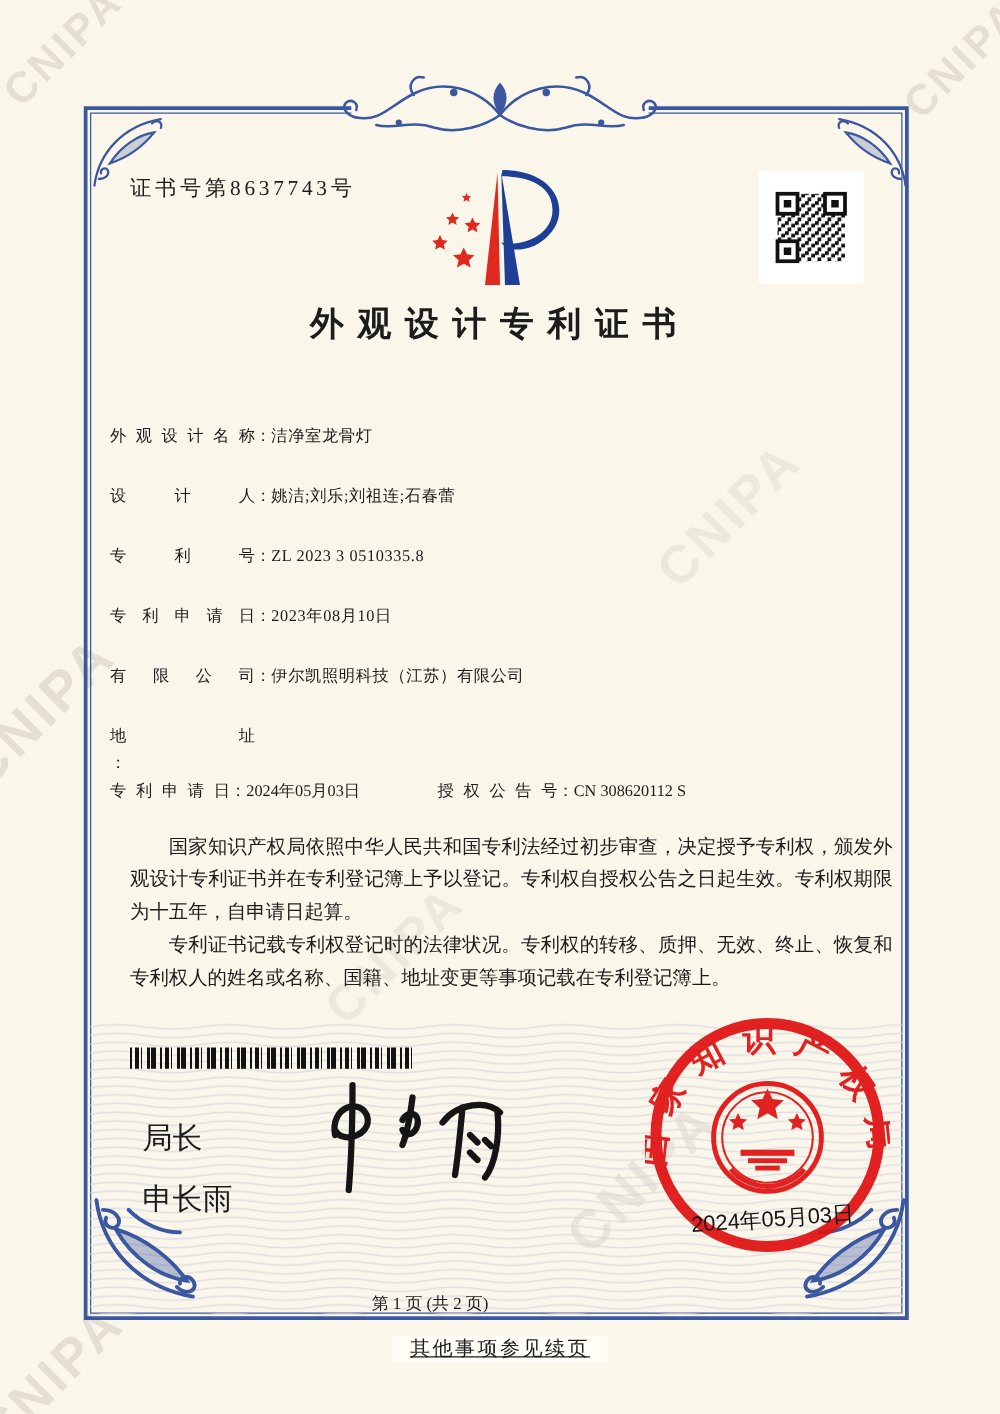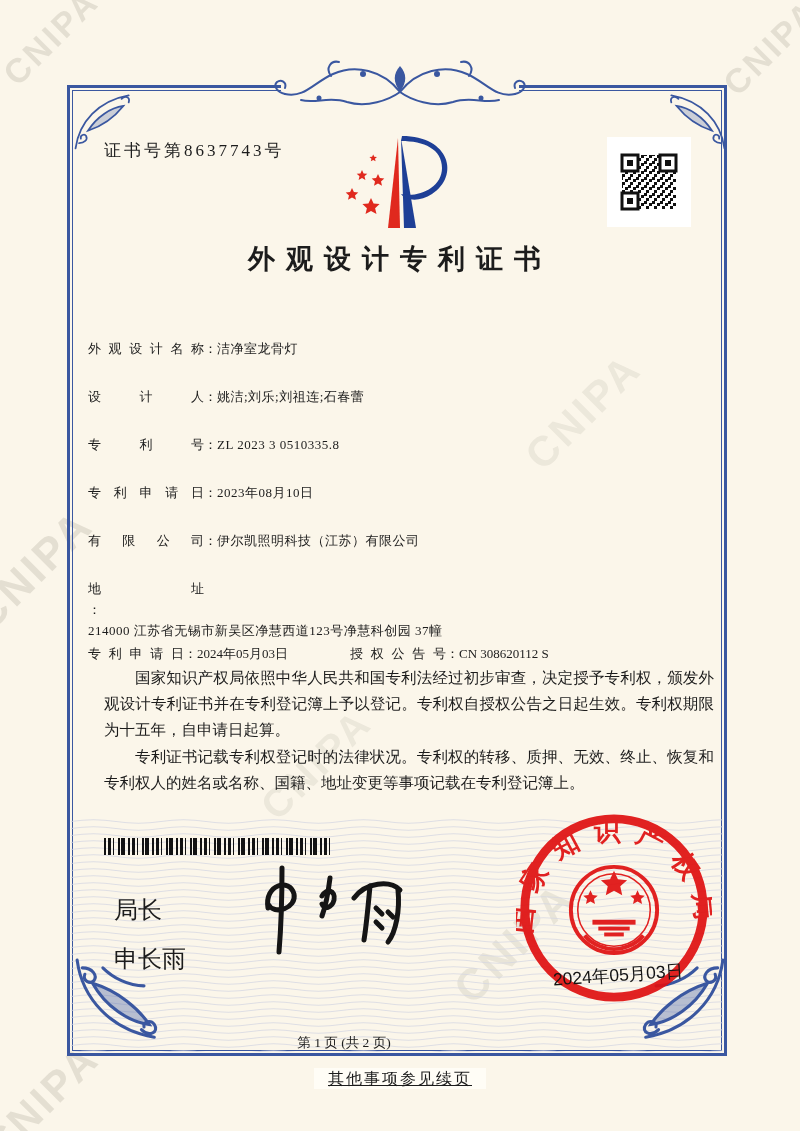--- a/index.html
+++ b/index.html
@@ -227,21 +227,20 @@
         <span class="fvalue">2023年08月10日</span>
     </div>
     <div class="frow">
       <span class="flabel">有限公司</span>
         <span class="colon">：</span>
         <span class="fvalue">伊尔凯照明科技（江苏）有限公司</span>
     </div>
     <div class="frow" style="margin-bottom:2px;flex-direction:column;">
       <span class="flabel">地址</span>
         <span class="colon">：</span>
-        <span class="fvalue">214000 江苏省无锡市新吴区净慧西道123号净慧科创园 37幢</span>
     </div>
     <div class="grant-row">
       <div class="grant-pair">
         <span class="glabel">专利申请日</span>
           <span class="colon">：</span>
           <span>2024年05月03日</span>
       </div>
       <div class="grant-pair second">
         <span class="glabel">授权公告号</span>
           <span class="colon">：</span>

